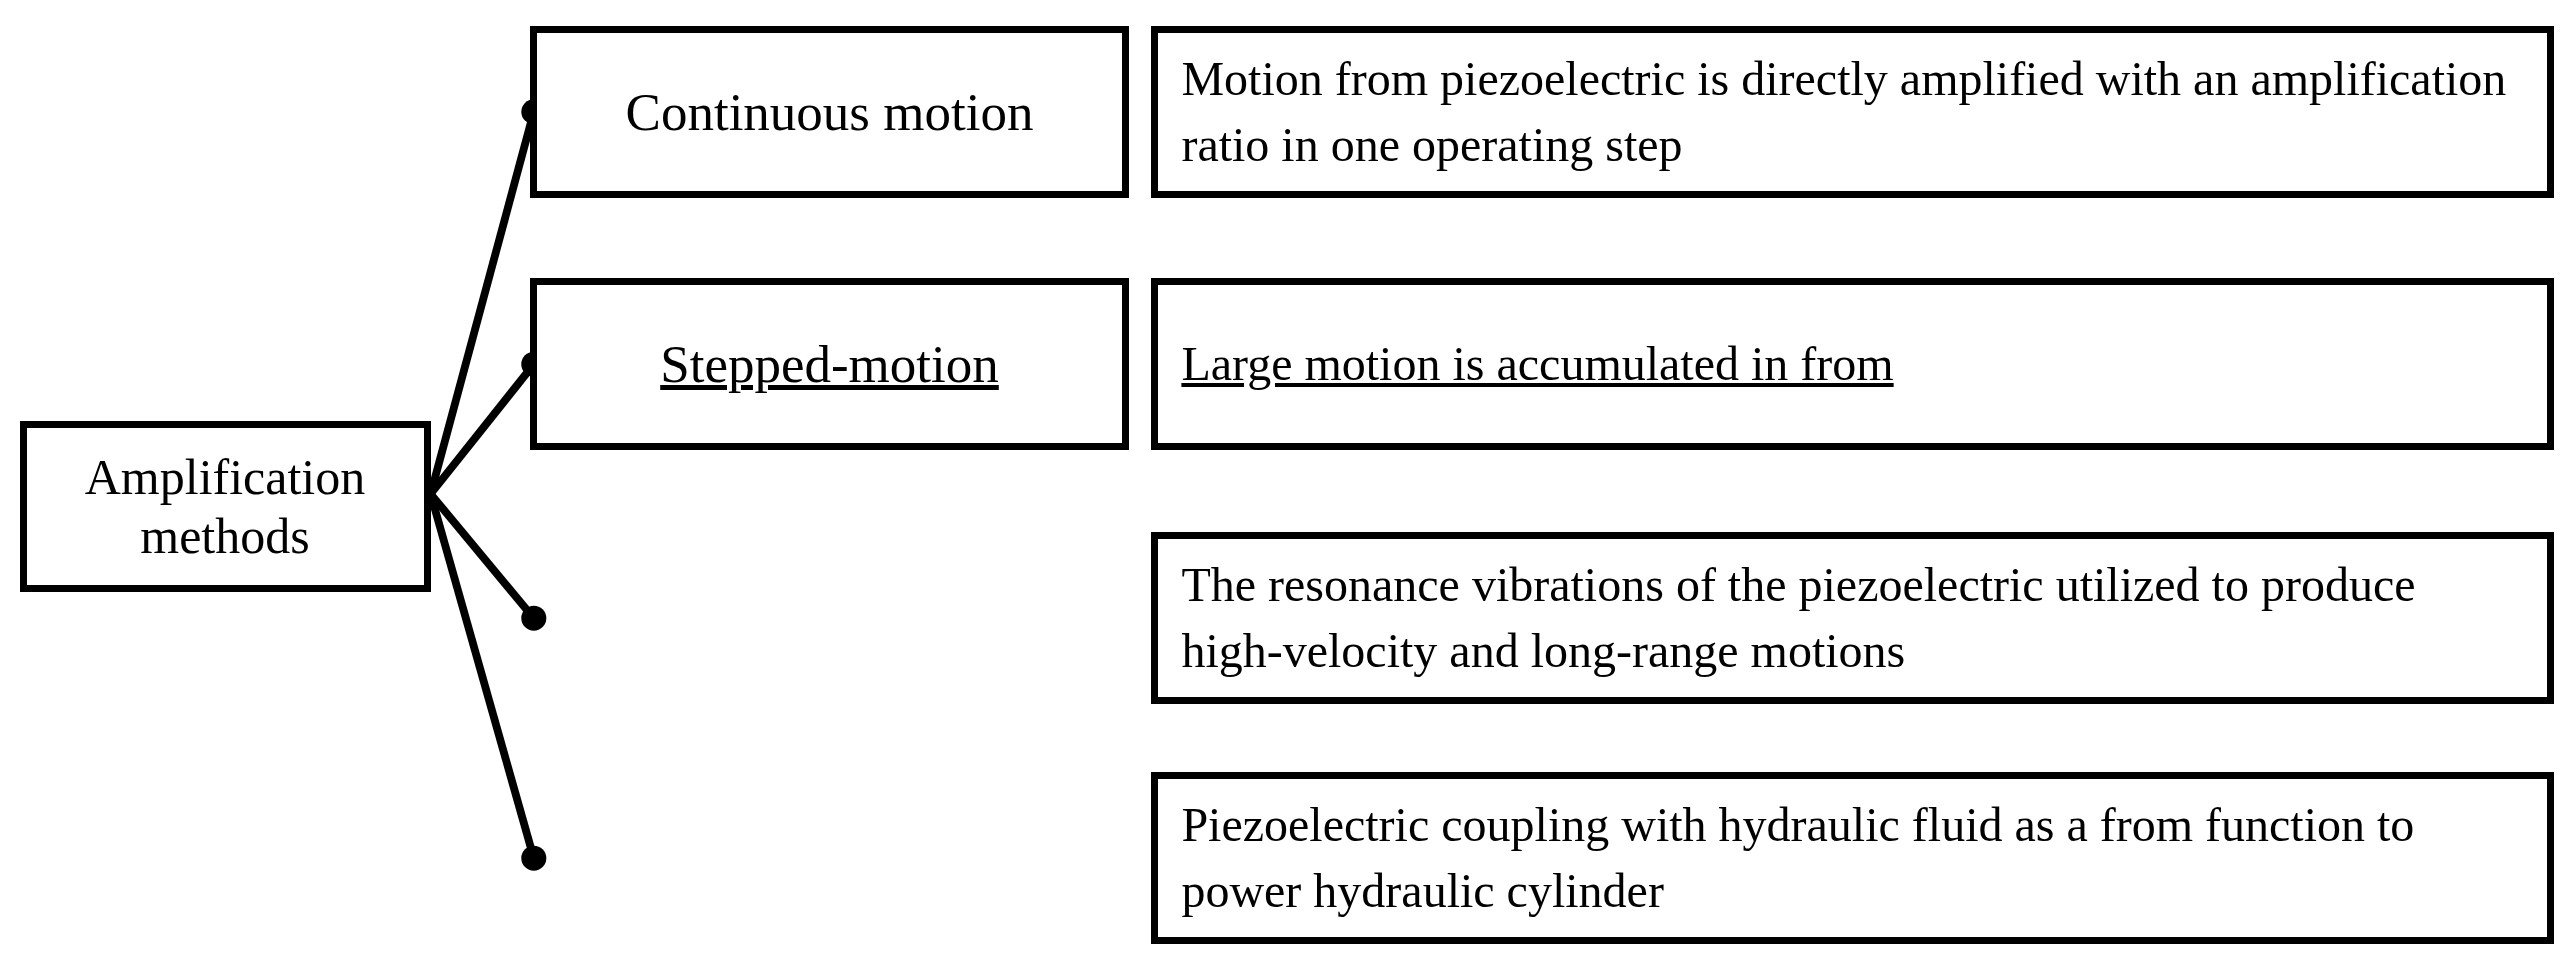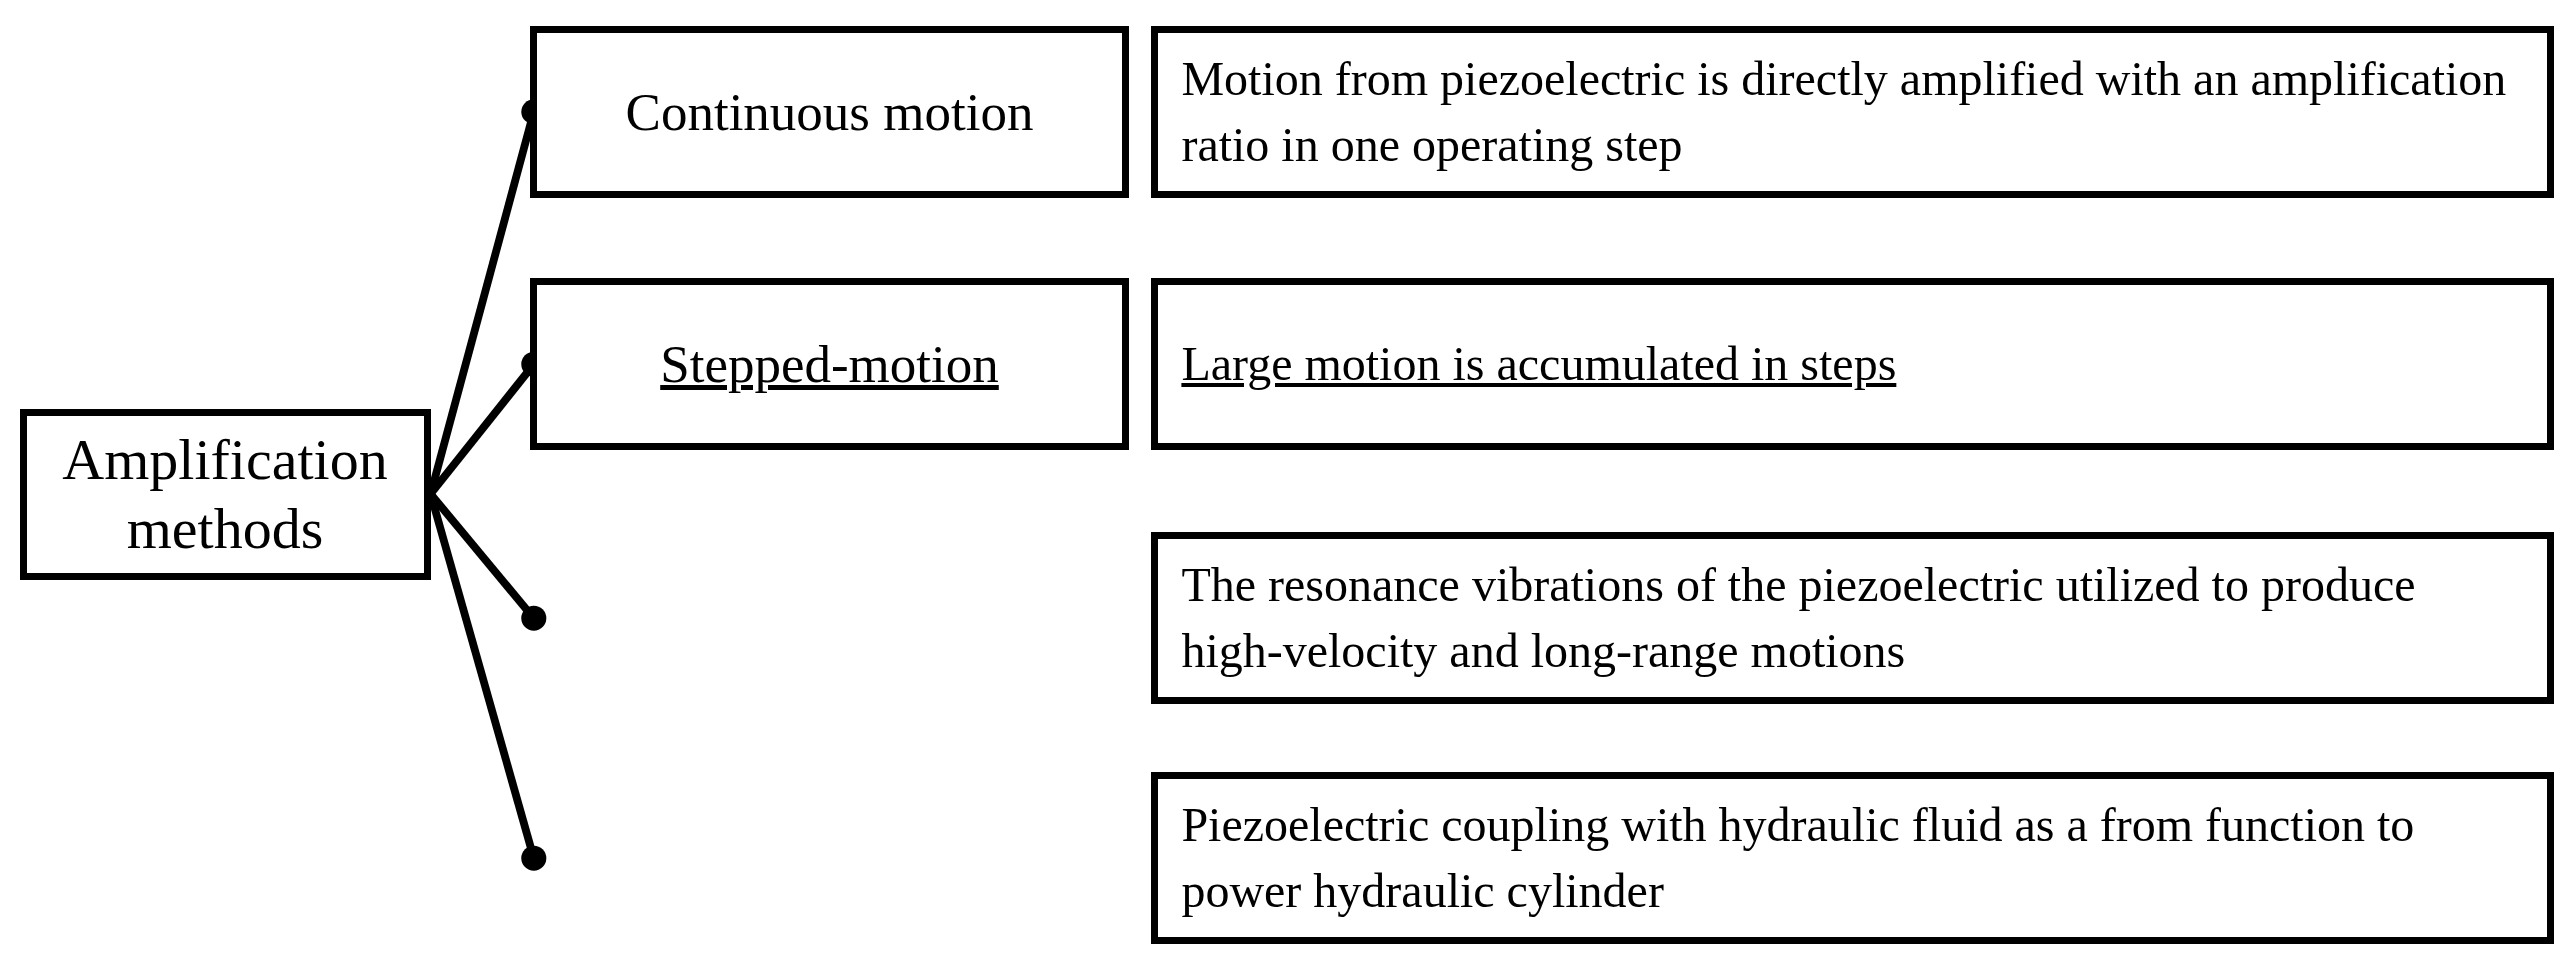--- a/index.html
+++ b/index.html
@@ -28,26 +28,26 @@
     position: absolute;
     box-sizing: border-box;
     border: 7.8px solid #000000;
     background: #ffffff;
     display: flex;
     align-items: center;
     z-index: 2;
   }
   .root {
     left: 19.5px;
-    top: 409px;
+    top: 421px;
     width: 411px;
     height: 171px;
     justify-content: center;
     text-align: center;
-    font-size: 58px;
+    font-size: 50px;
     line-height: 1.18;
     padding: 13px 11px;
   }
   .branch {
     left: 530px;
     width: 599px;
     height: 172px;
     justify-content: center;
     text-align: center;
     font-size: 53px;
@@ -93,21 +93,21 @@
     <span>Continuous motion</span>
   </div>
   <div class="box desc r1">
     <span>Motion from piezoelectric is directly amplified with an amplification ratio in one operating step</span>
   </div>
 
   <div class="box branch r2">
     <span>Stepped-motion</span>
   </div>
   <div class="box desc r2">
-    <span>Large motion is accumulated in steps</span>
+    <span>Large motion is accumulated in from</span>
   </div>
 
   <div class="box desc r3">
     <span>The resonance vibrations of the piezoelectric utilized to produce high-velocity and long-range motions</span>
   </div>
 
   <div class="box desc r4">
     <span>Piezoelectric coupling with hydraulic fluid as a from function to power hydraulic cylinder</span>
   </div>
 

